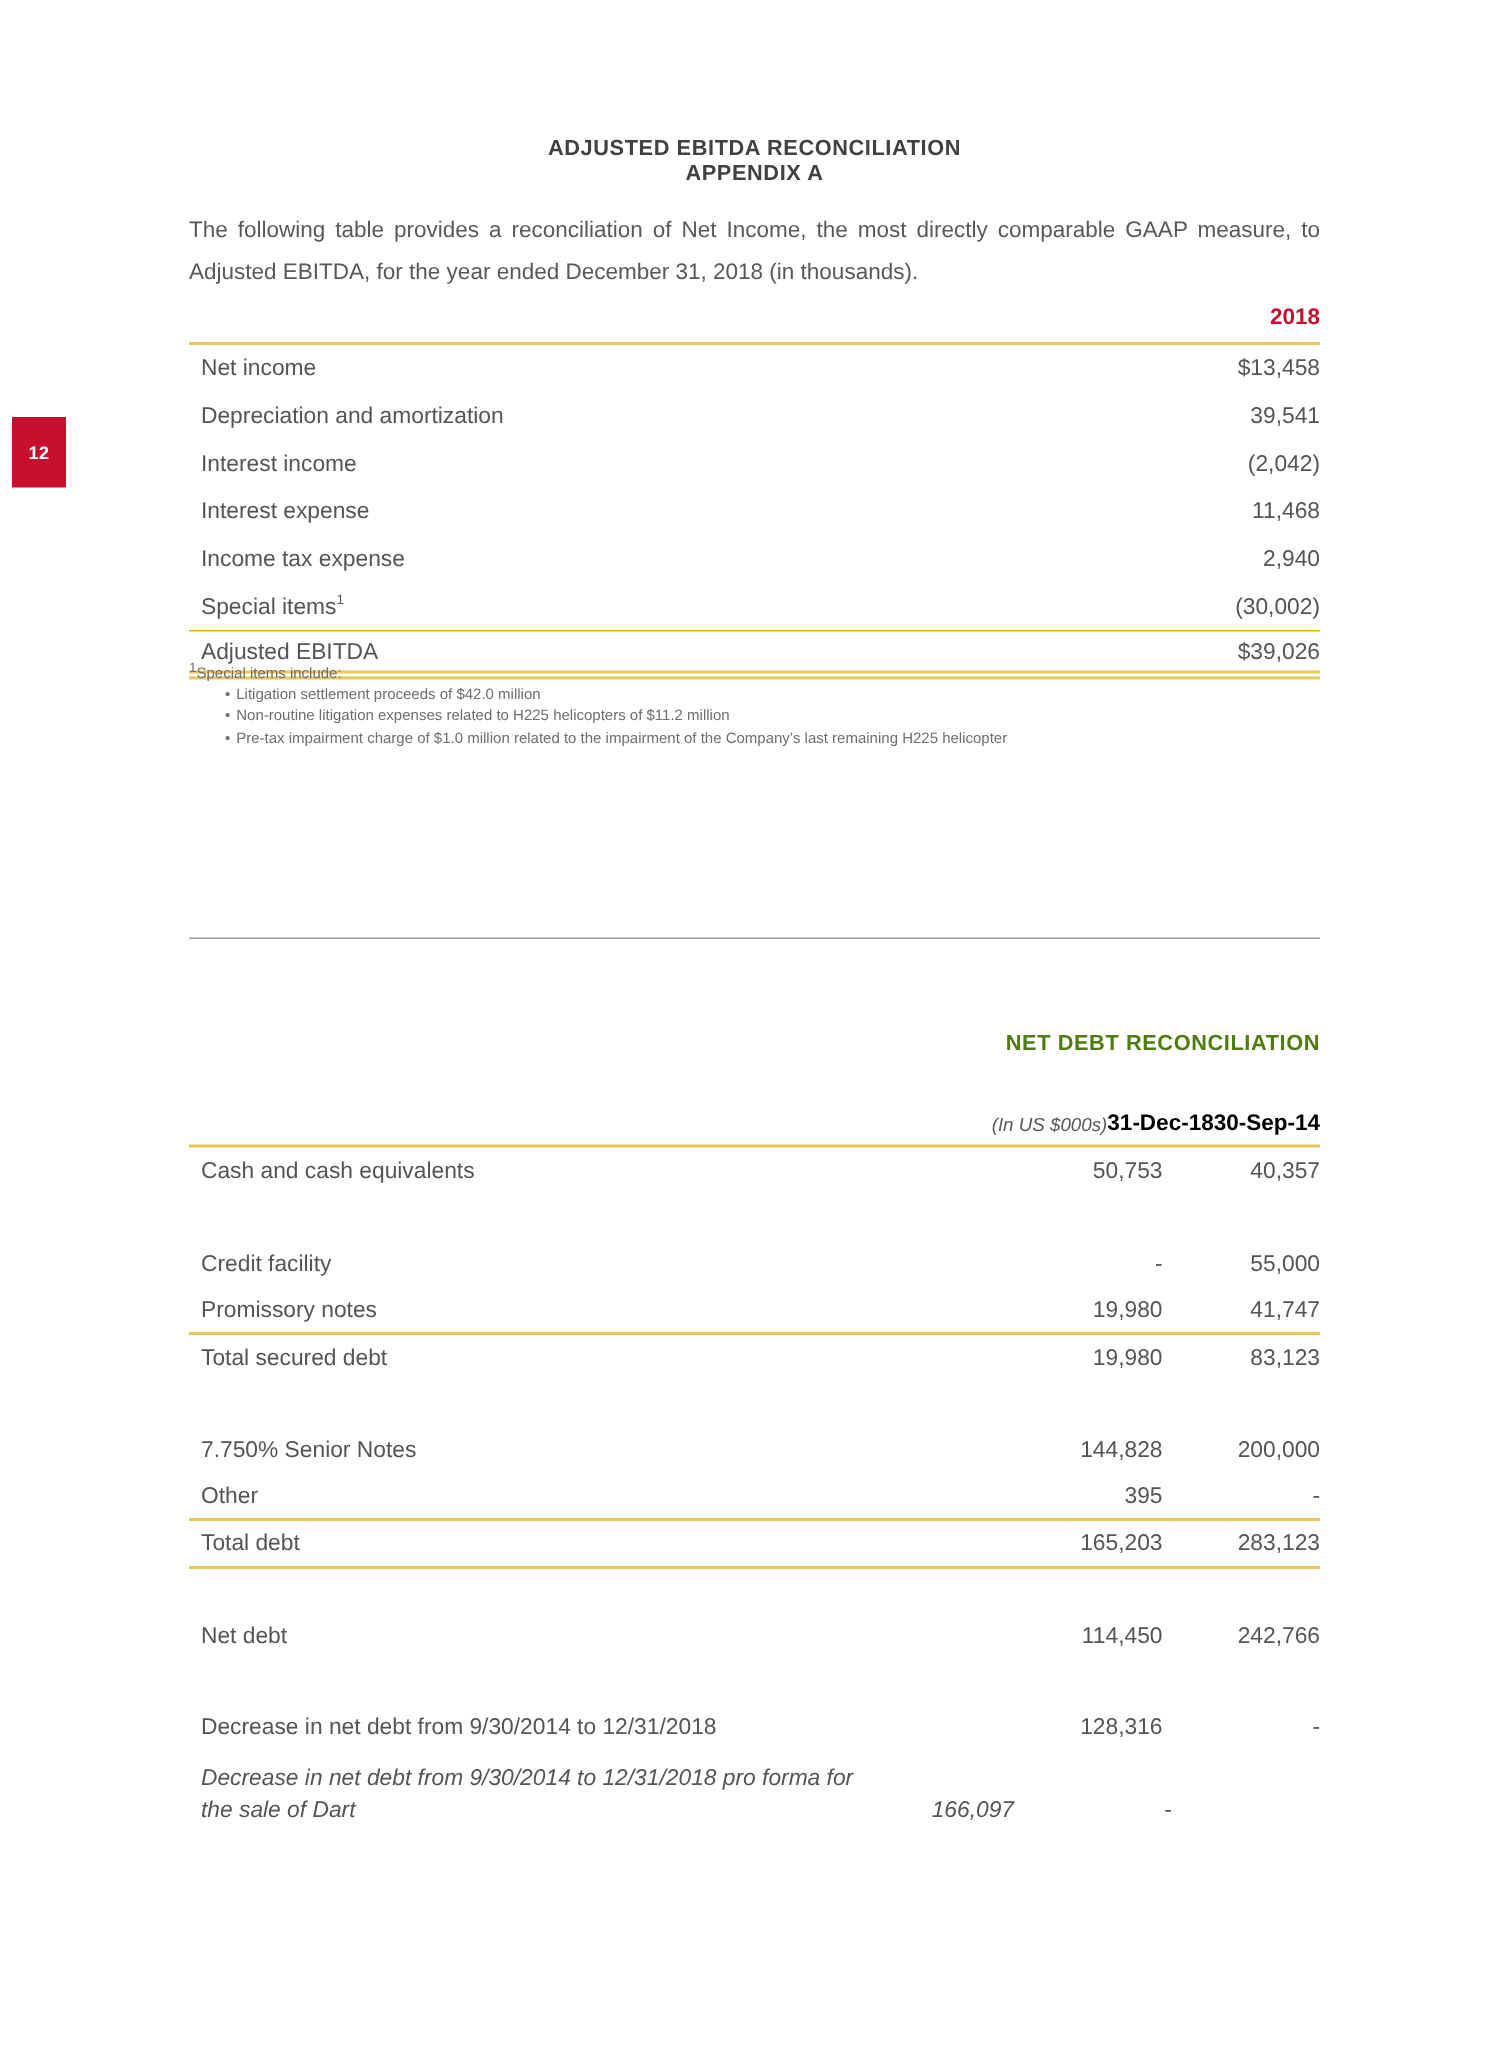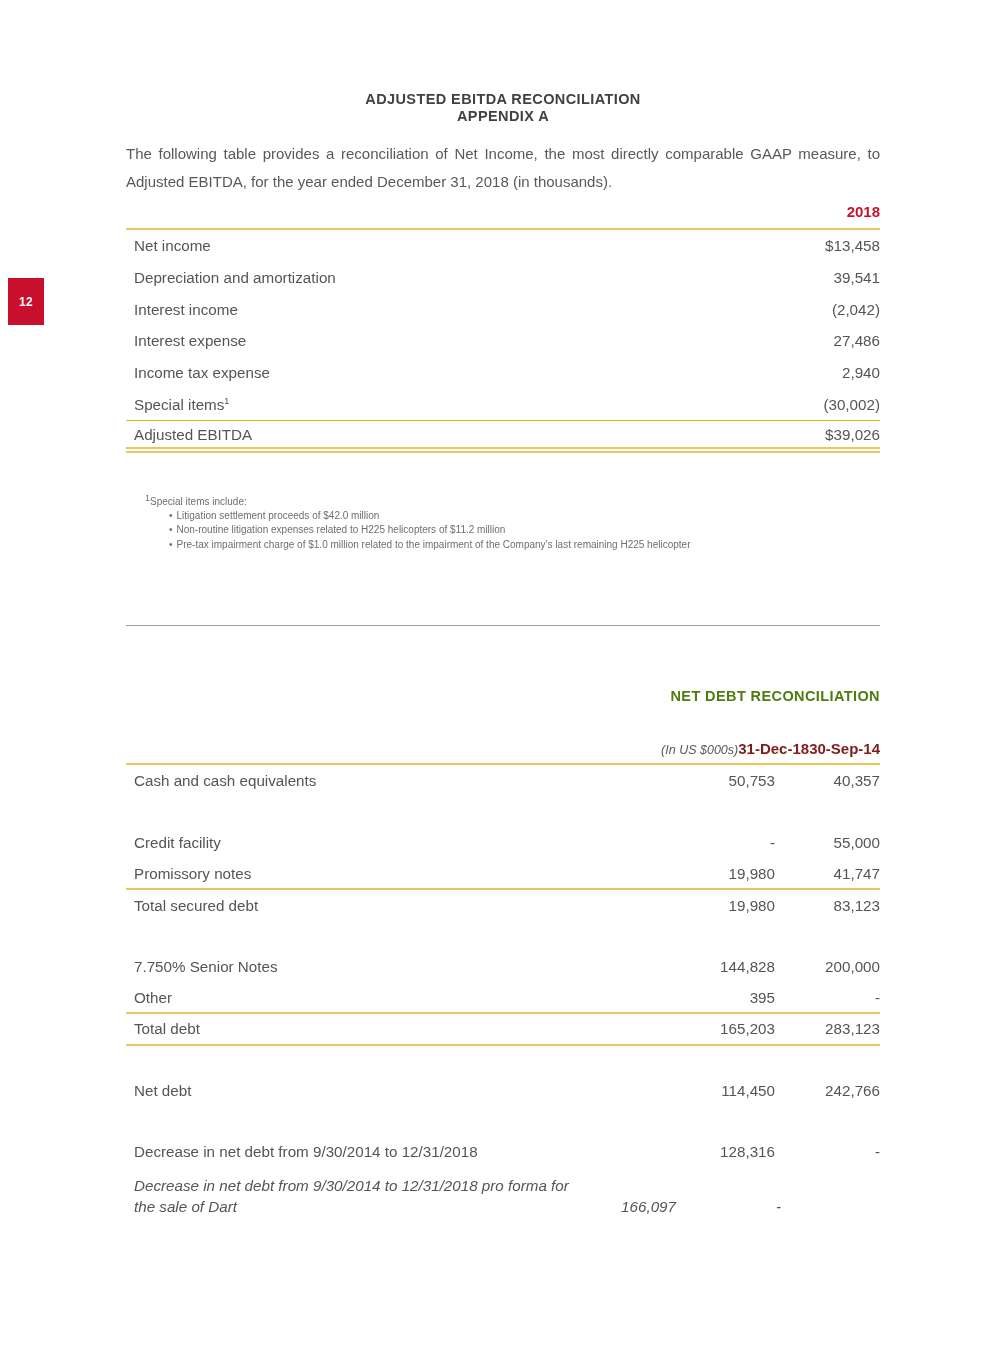--- a/index.html
+++ b/index.html
@@ -33,34 +33,34 @@
   .gold-bottom { border-bottom:2px solid #E8C85A; }
 
   
   .t1 { top:203px; }
   .t1-header { height:25px; display:flex; align-items:flex-start; justify-content:flex-end;
                font-weight:bold; color:#C8102E; font-size:15px; }
   .t1-total { border-top:1px solid #eab308; border-bottom:6px double #E8C85A; height:33px; }
   sup { font-size:9px; vertical-align:super; line-height:0; }
 
   
-  .footnote { top:495px; font-size:10px; line-height:14.2px; color:#6d6e71;margin-left:19px; }
+  .footnote { top:443px; font-size:10px; line-height:14.2px; color:#6d6e71; }
   .fn-bullets { margin-left:24px; }
   .fn-bullet .dot { margin-right:4px; }
 
   
   .divider { top:625px; border-top:1px solid #9d9fa2; height:0; }
 
   
   .nd-title { top:688px; text-align:right; font-weight:bold; color:#4d7c0f; font-size:14.5px; letter-spacing:.4px; }
 
   .t2 { top:737px; }
   .t2-header { height:28px; display:flex; align-items:flex-end; padding-bottom:6px; border-bottom:2px solid #E8C85A; }
   .t2-header .units { flex:1; padding-left:8px; font-style:italic; font-size:12.5px; color:#58595B;text-align:right; }
-  .t2-header .v1, .t2-header .v2 { font-weight:bold; color:#7f1d1d; font-size:15px; }
+  .t2-header .v1, .t2-header .v2 { font-weight:bold; color:#000000; font-size:15px; }
   .blank-row { height:29px; }
   .blank-row.tall { height:30px; }
   .trow.italic, .trow.italic .lbl, .trow.italic .v1, .trow.italic .v2 { font-style:italic; }
   .trow.wrap2 { height:auto; min-height:50px; align-items:flex-end; padding-top:6px; }
   .trow.wrap2 .lbl { max-width:460px; line-height:20.5px; }
   .trow.wrap2 .v1, .trow.wrap2 .v2 { line-height:20.5px; }
 </style>
 </head>
 <body>
 
@@ -87,21 +87,21 @@
       <div class="trow">
         <span class="lbl">Depreciation and amortization</span>
         <span class="val">39,541</span>
       </div>
       <div class="trow">
         <span class="lbl">Interest income</span>
         <span class="val">(2,042)</span>
       </div>
       <div class="trow">
         <span class="lbl">Interest expense</span>
-        <span class="val">27,486</span>
+        <span class="val">11,468</span>
       </div>
       <div class="trow">
         <span class="lbl">Income tax expense</span>
         <span class="val">2,940</span>
       </div>
       <div class="trow">
         <span class="lbl"><span>Special items</span><sup>1</sup></span>
         <span class="val">(30,002)</span>
       </div>
       <div class="trow t1-total">

